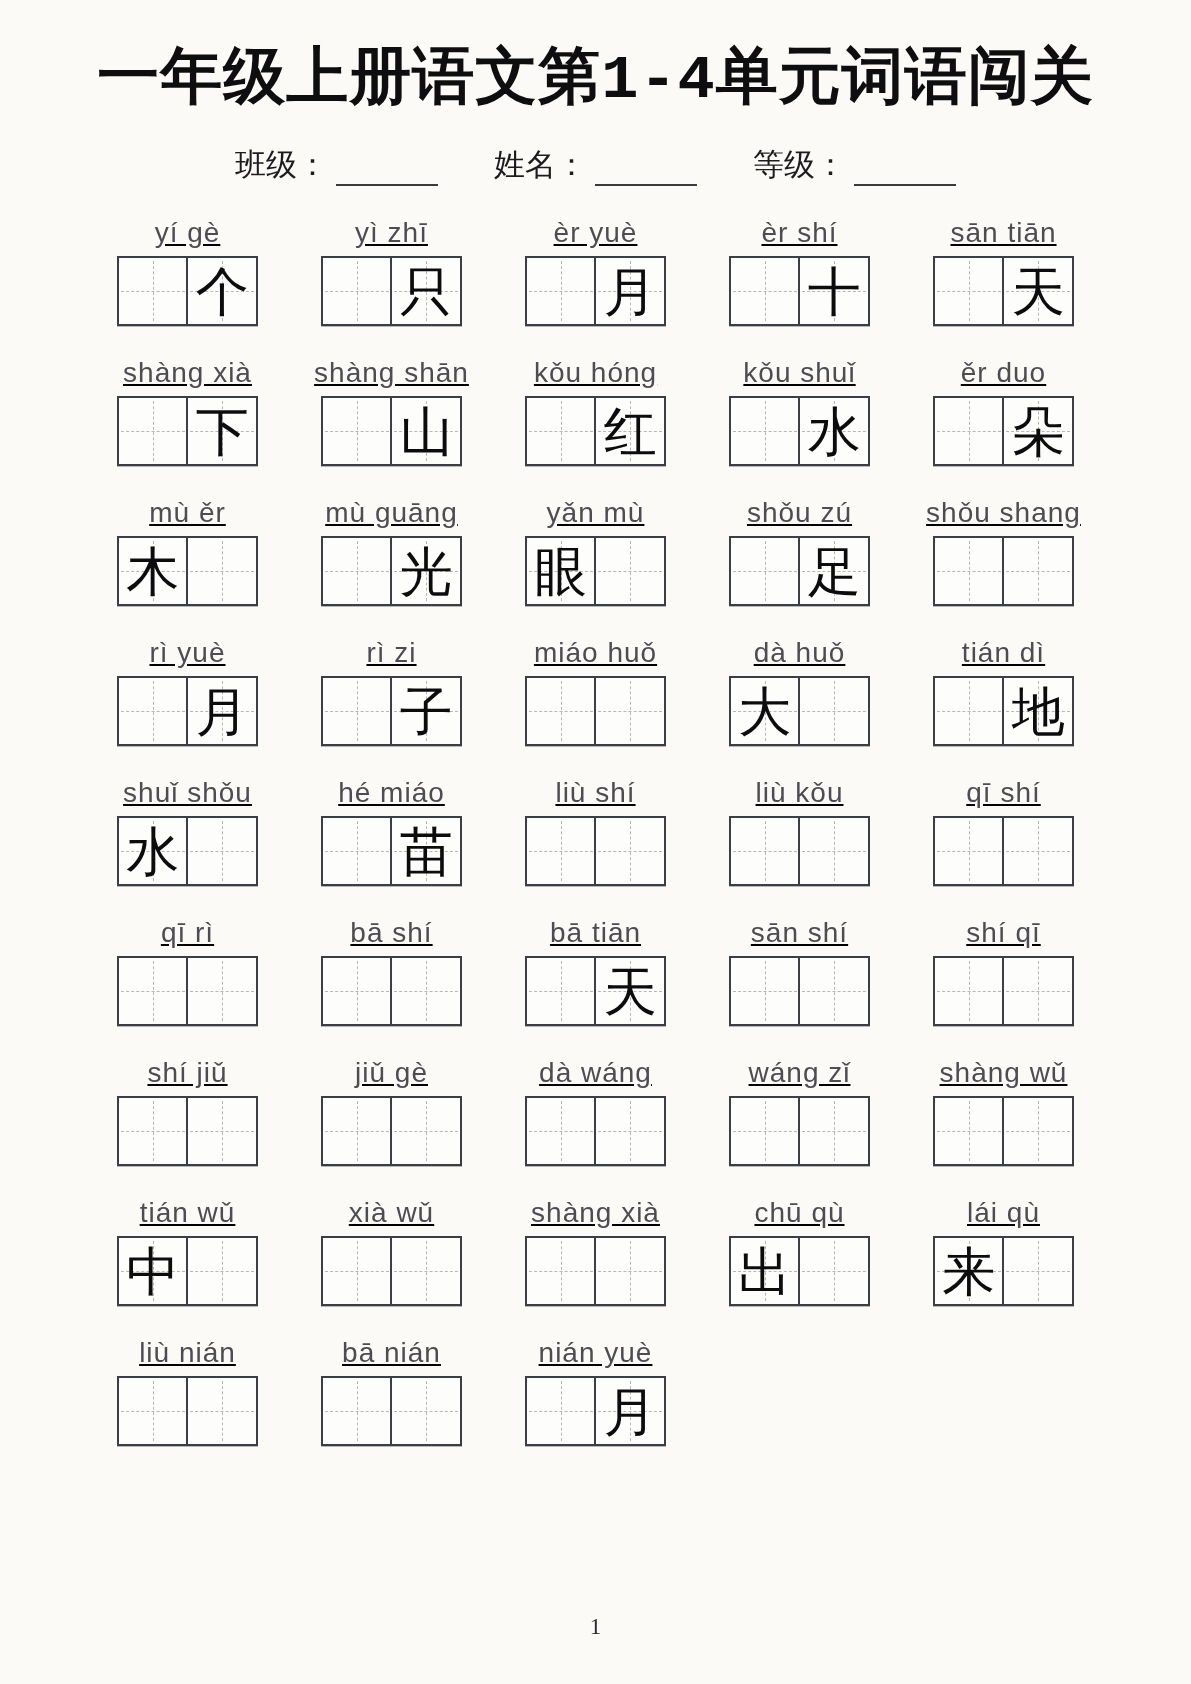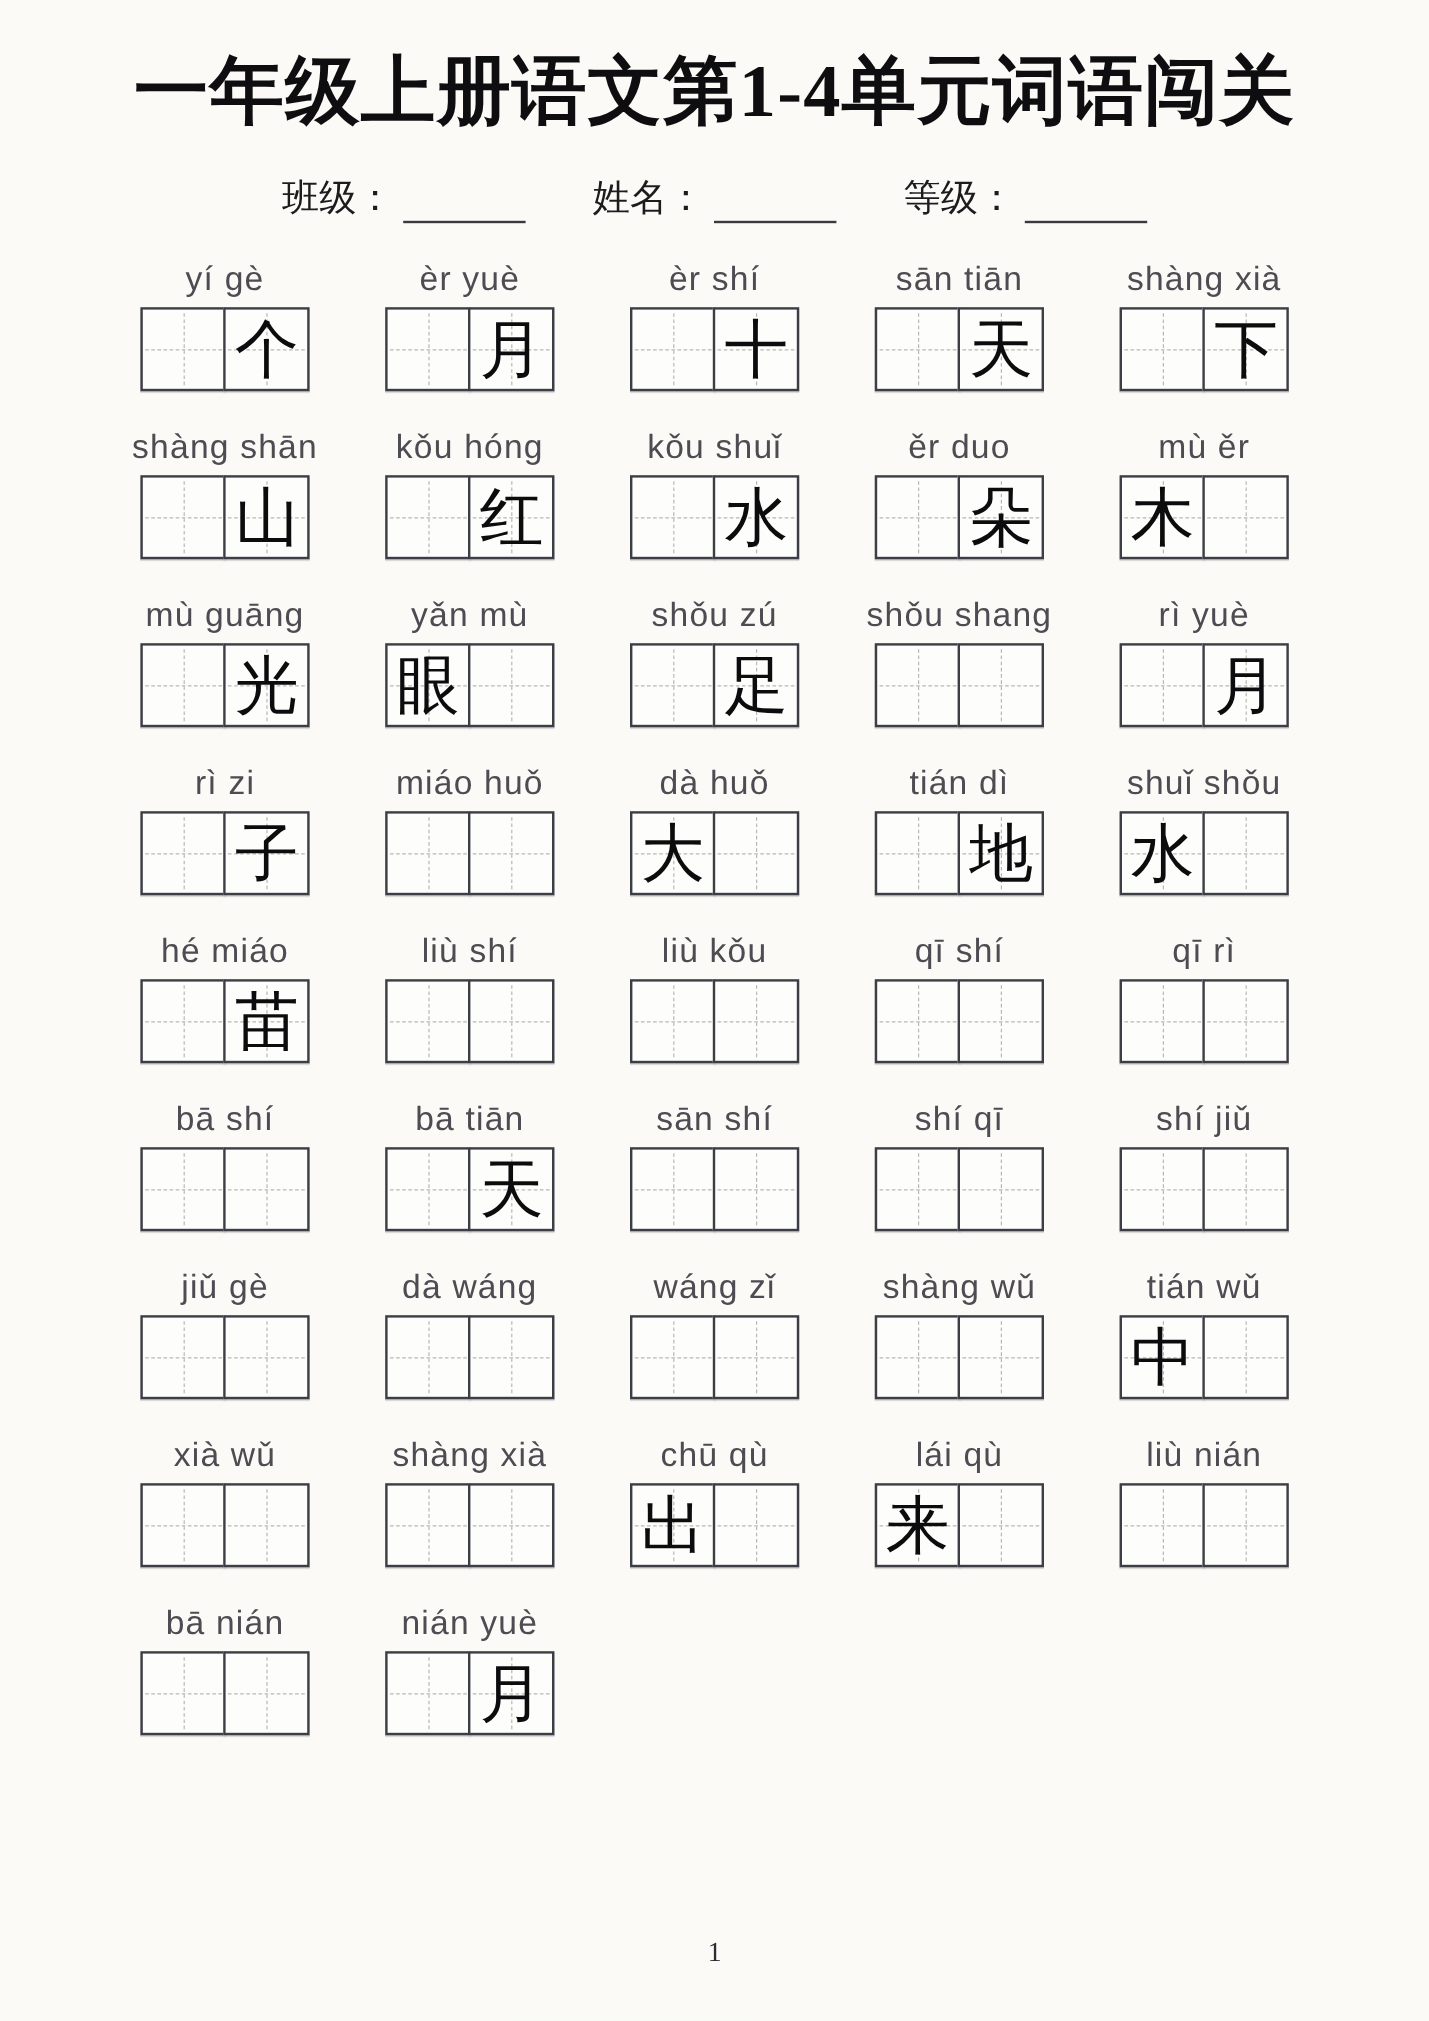--- a/index.html
+++ b/index.html
@@ -10,21 +10,21 @@
   }
   .sheet{
     position:relative;
     width:1191px;height:1684px;
     background:#fbfaf7;
     overflow:hidden;
   }
   .title{
     margin-top:34px;
     text-align:center;
-    font-family:Liberation Serif, serif;
+    font-family:Liberation Mono, monospace;
     font-weight:700;
     font-size:62px;
     letter-spacing:1px;
     color:#0e0e10;
     white-space:nowrap;
   }
   .meta{
     margin-top:26px;
     display:flex;
     justify-content:center;
@@ -40,20 +40,21 @@
     height:30px;
     margin-left:8px;
     border-bottom:2.5px solid #3a3a3e;
   }
   .grid{
     margin:26px auto 0;
     width:1036px;
     display:grid;
     grid-template-columns:repeat(5,204px);
     justify-content:center;
+    text-decoration:underline;
   }
   .word{
     height:140px;
     display:flex;
     flex-direction:column;
     align-items:center;
   }
   .pinyin{
     height:42px;
     display:flex;
@@ -139,20 +140,31 @@
     <div class="boxpair">
       <div class="box left">
         <span class="char"></span>
       </div>
       <div class="box right">
         <span class="char">个</span>
       </div>
     </div>
   </div>
 
+  <div class="word">
+    <div class="pinyin">yì zhī</div>
+    <div class="boxpair">
+      <div class="box left">
+        <span class="char"></span>
+      </div>
+      <div class="box right">
+        <span class="char">只</span>
+      </div>
+    </div>
+  </div>
 
   <div class="word">
     <div class="pinyin">èr yuè</div>
     <div class="boxpair">
       <div class="box left">
         <span class="char"></span>
       </div>
       <div class="box right">
         <span class="char">月</span>
       </div>

